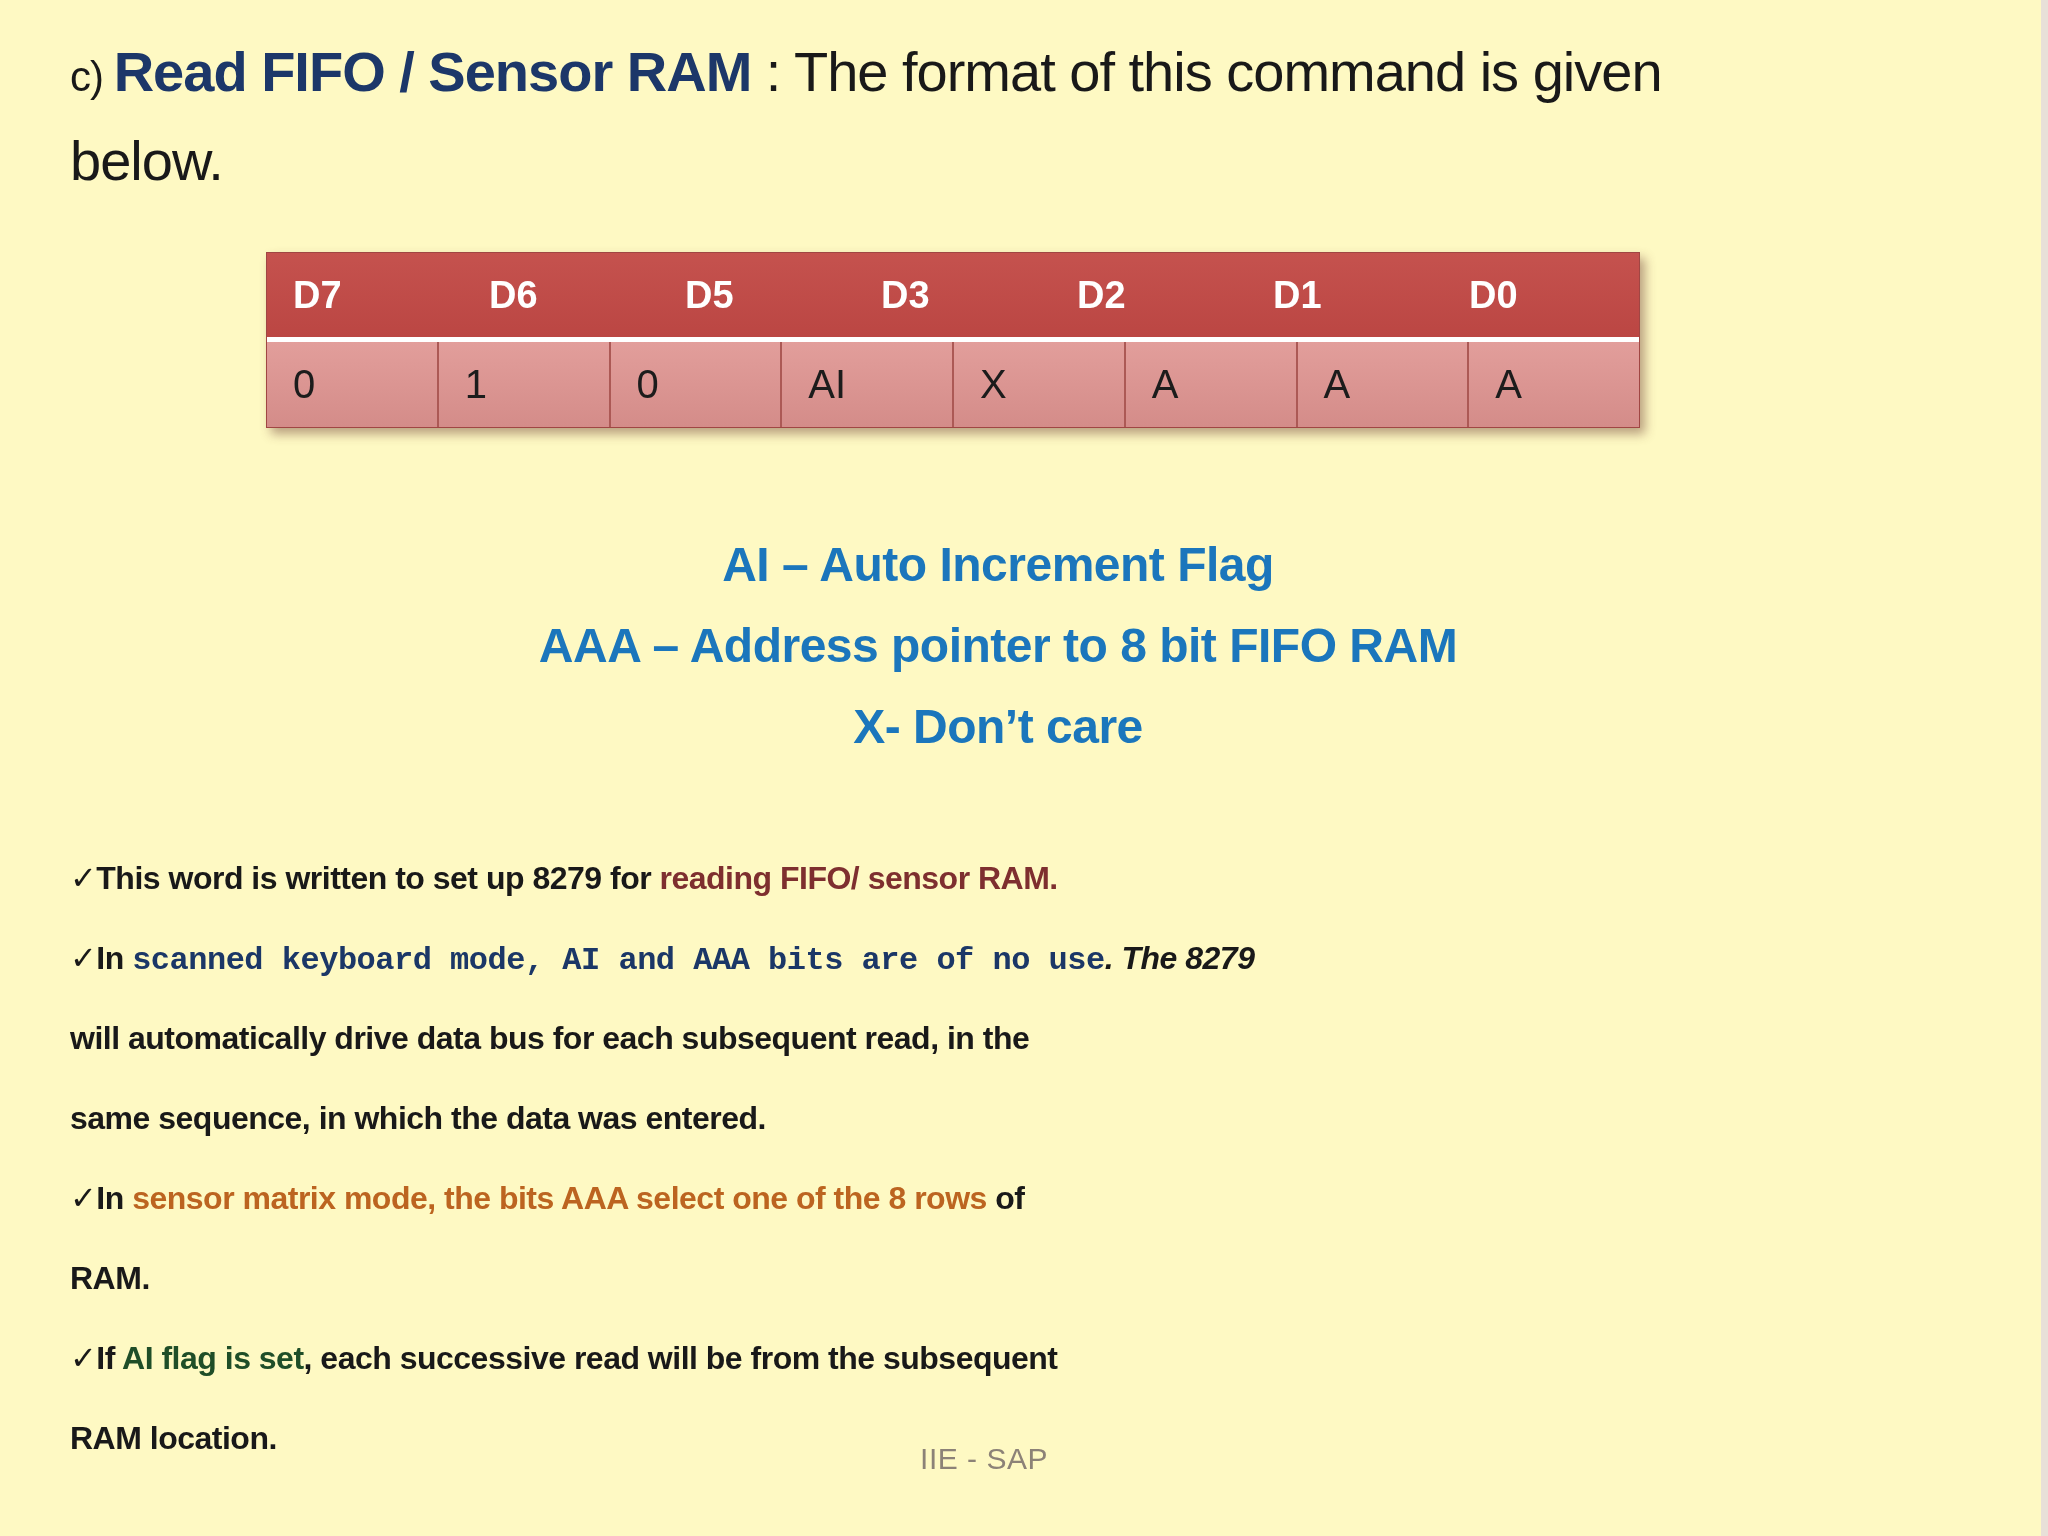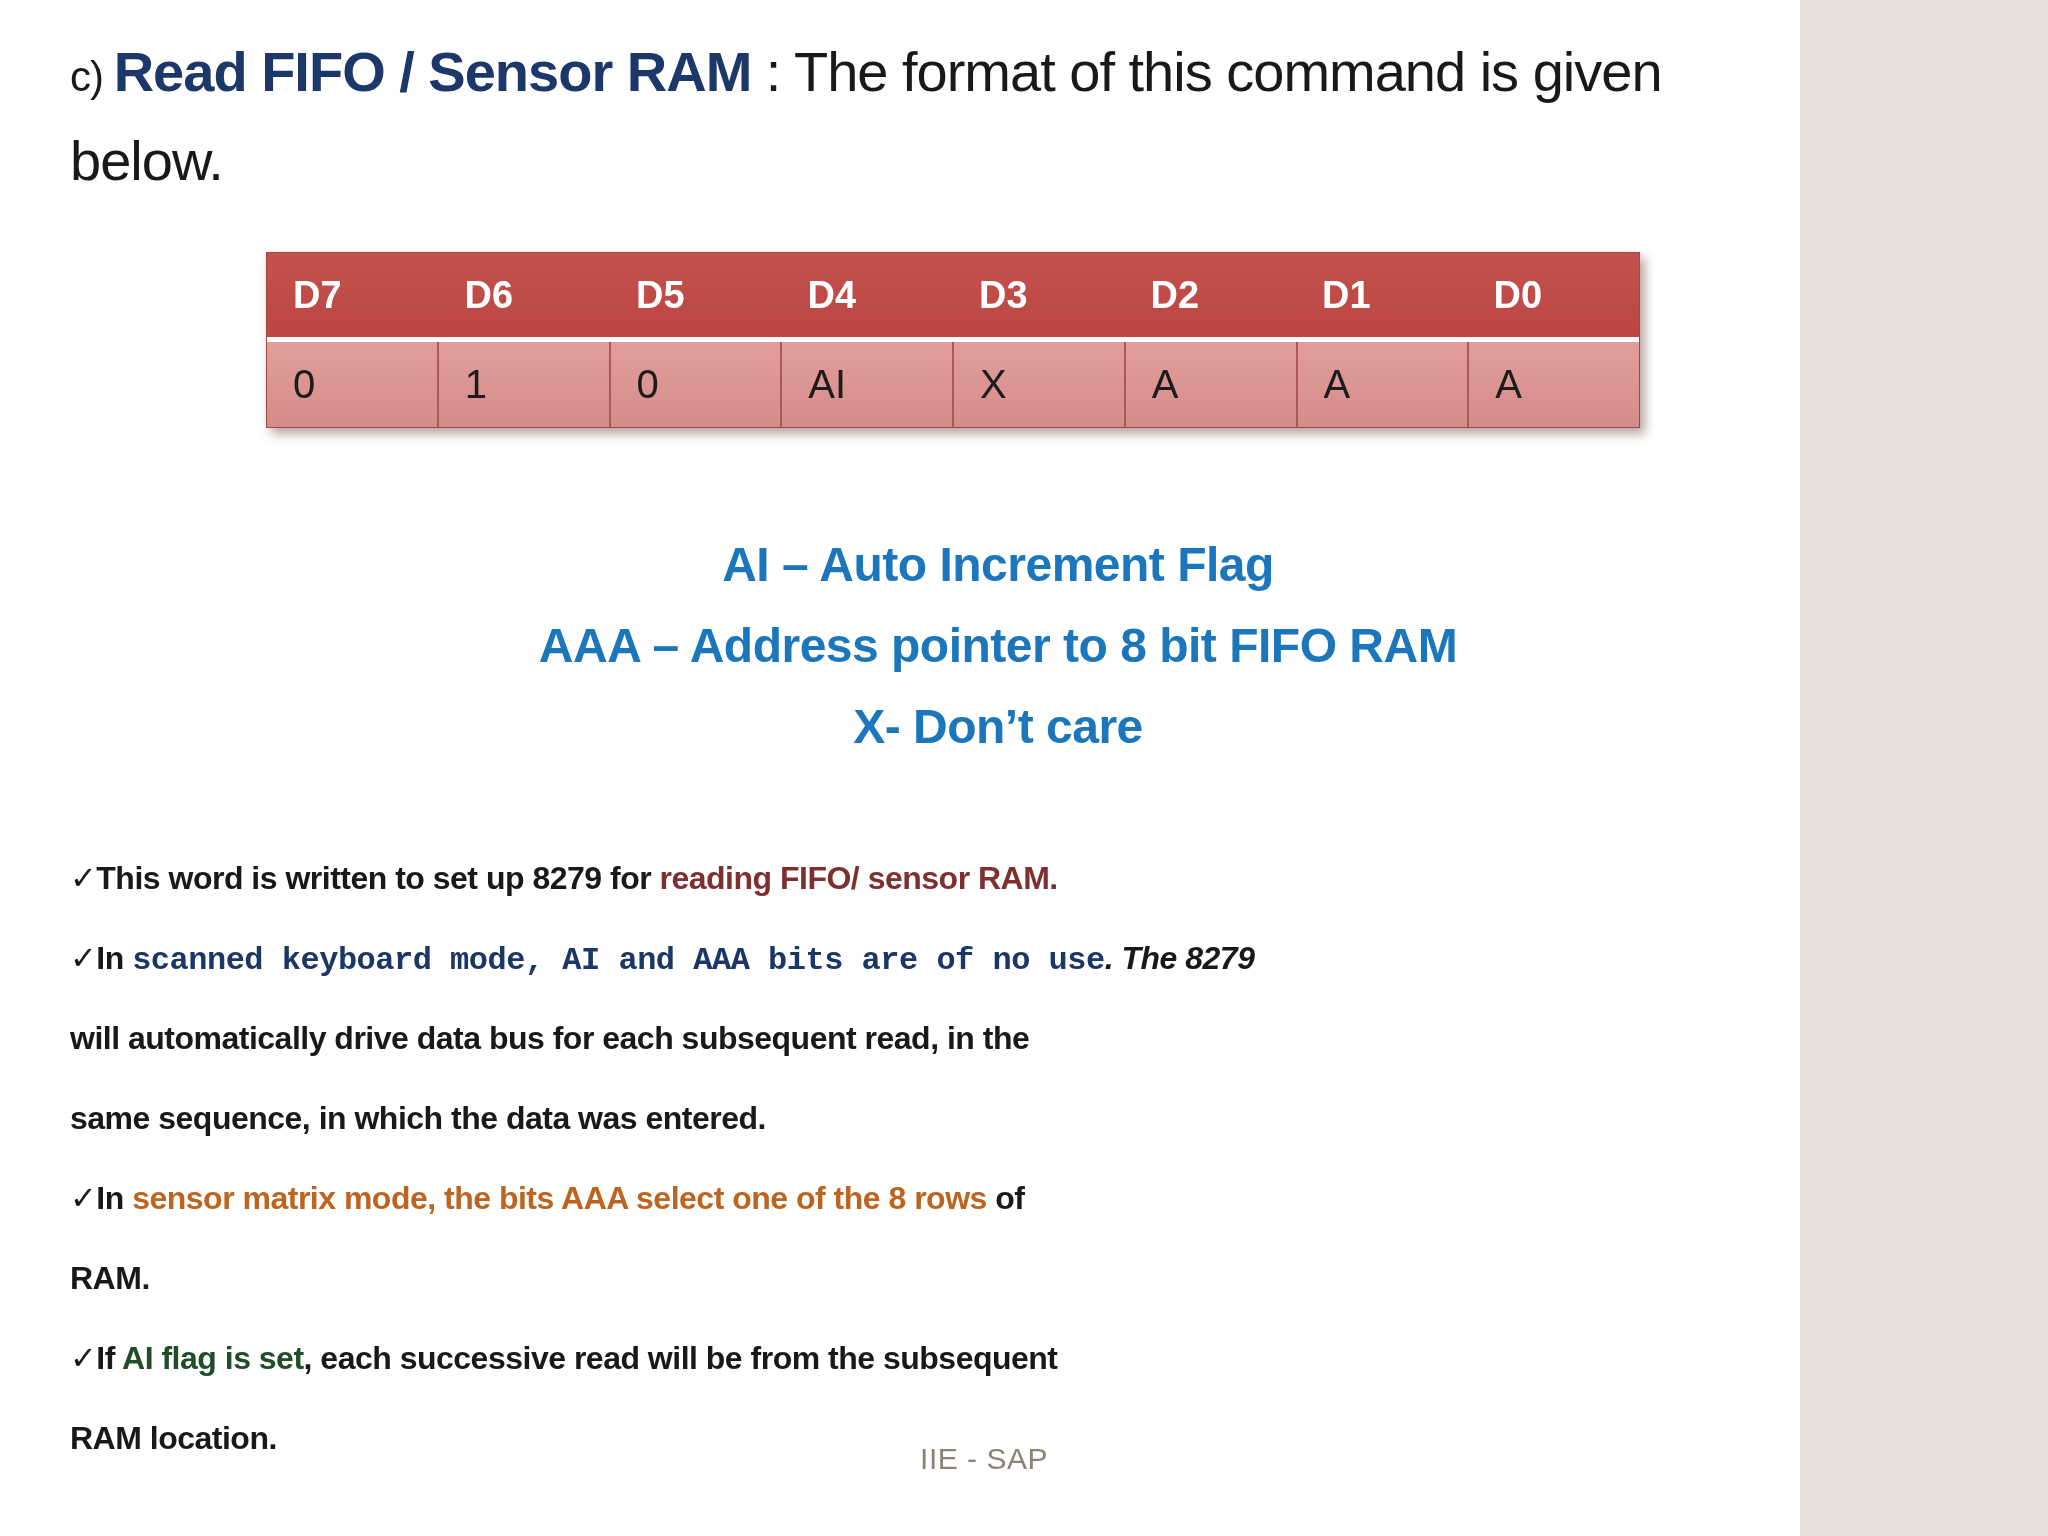--- a/index.html
+++ b/index.html
@@ -1,19 +1,19 @@
 <!DOCTYPE html>
 <html><head>
 <meta charset="utf-8">
 <style>
   html,body{margin:0;padding:0;background:#e8e0d8;}
   .slide{
     position:relative;
-    width:1800px;height:1536px;
-    background:#ffffff;
+    width:2041px;height:1536px;
+    background:#fef9c3;
     overflow:hidden;
     font-family:"Liberation Sans","DejaVu Sans",sans-serif;
     color:#191919;
   }
   
   .title{
     position:absolute;left:70px;top:30px;width:1950px;
     font-size:56px;line-height:84px;font-weight:400;
     letter-spacing:-1px;color:#191919;
   }
@@ -65,21 +65,20 @@
   <div class="title">
     <div class="line"><span class="c-small" style="color: rgb(25, 25, 25);">c) </span><span class="b" style="color: rgb(28, 55, 105);">Read FIFO / Sensor RAM </span><span style="color: rgb(25, 25, 25);">: The format of this command is given</span></div>
     <div class="line"><span style="color: rgb(25, 25, 25);">below.</span></div>
   </div>
 
   <div class="bit-table">
     <div class="trow thead">
       <div class="cell">D7</div>
       <div class="cell">D6</div>
       <div class="cell">D5</div>
-      <div class="cell">D4</div>
       <div class="cell">D3</div>
       <div class="cell">D2</div>
       <div class="cell">D1</div>
       <div class="cell">D0</div>
     </div>
     <div class="tgap"></div>
     <div class="trow tbody">
       <div class="cell">0</div>
       <div class="cell">1</div>
       <div class="cell">0</div>

